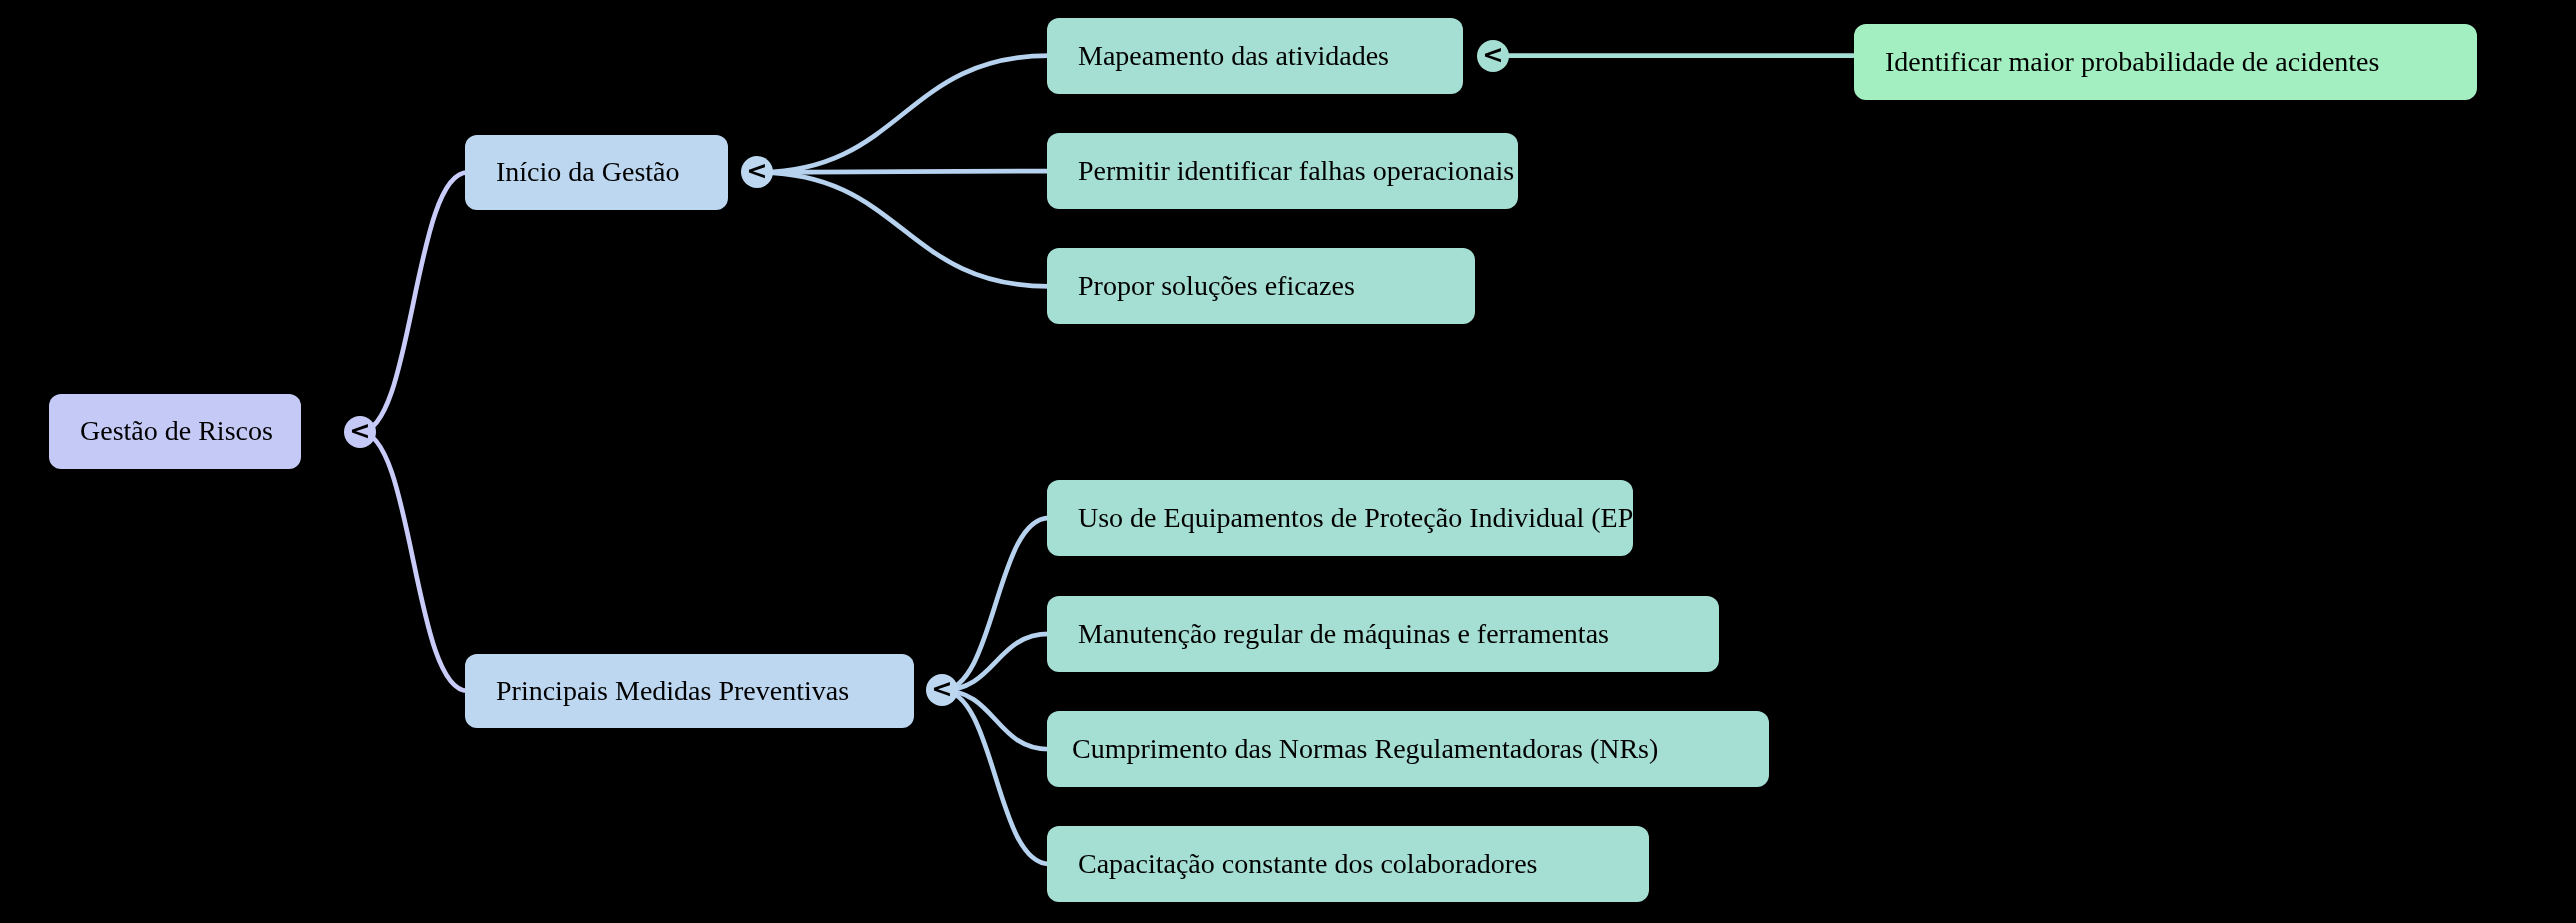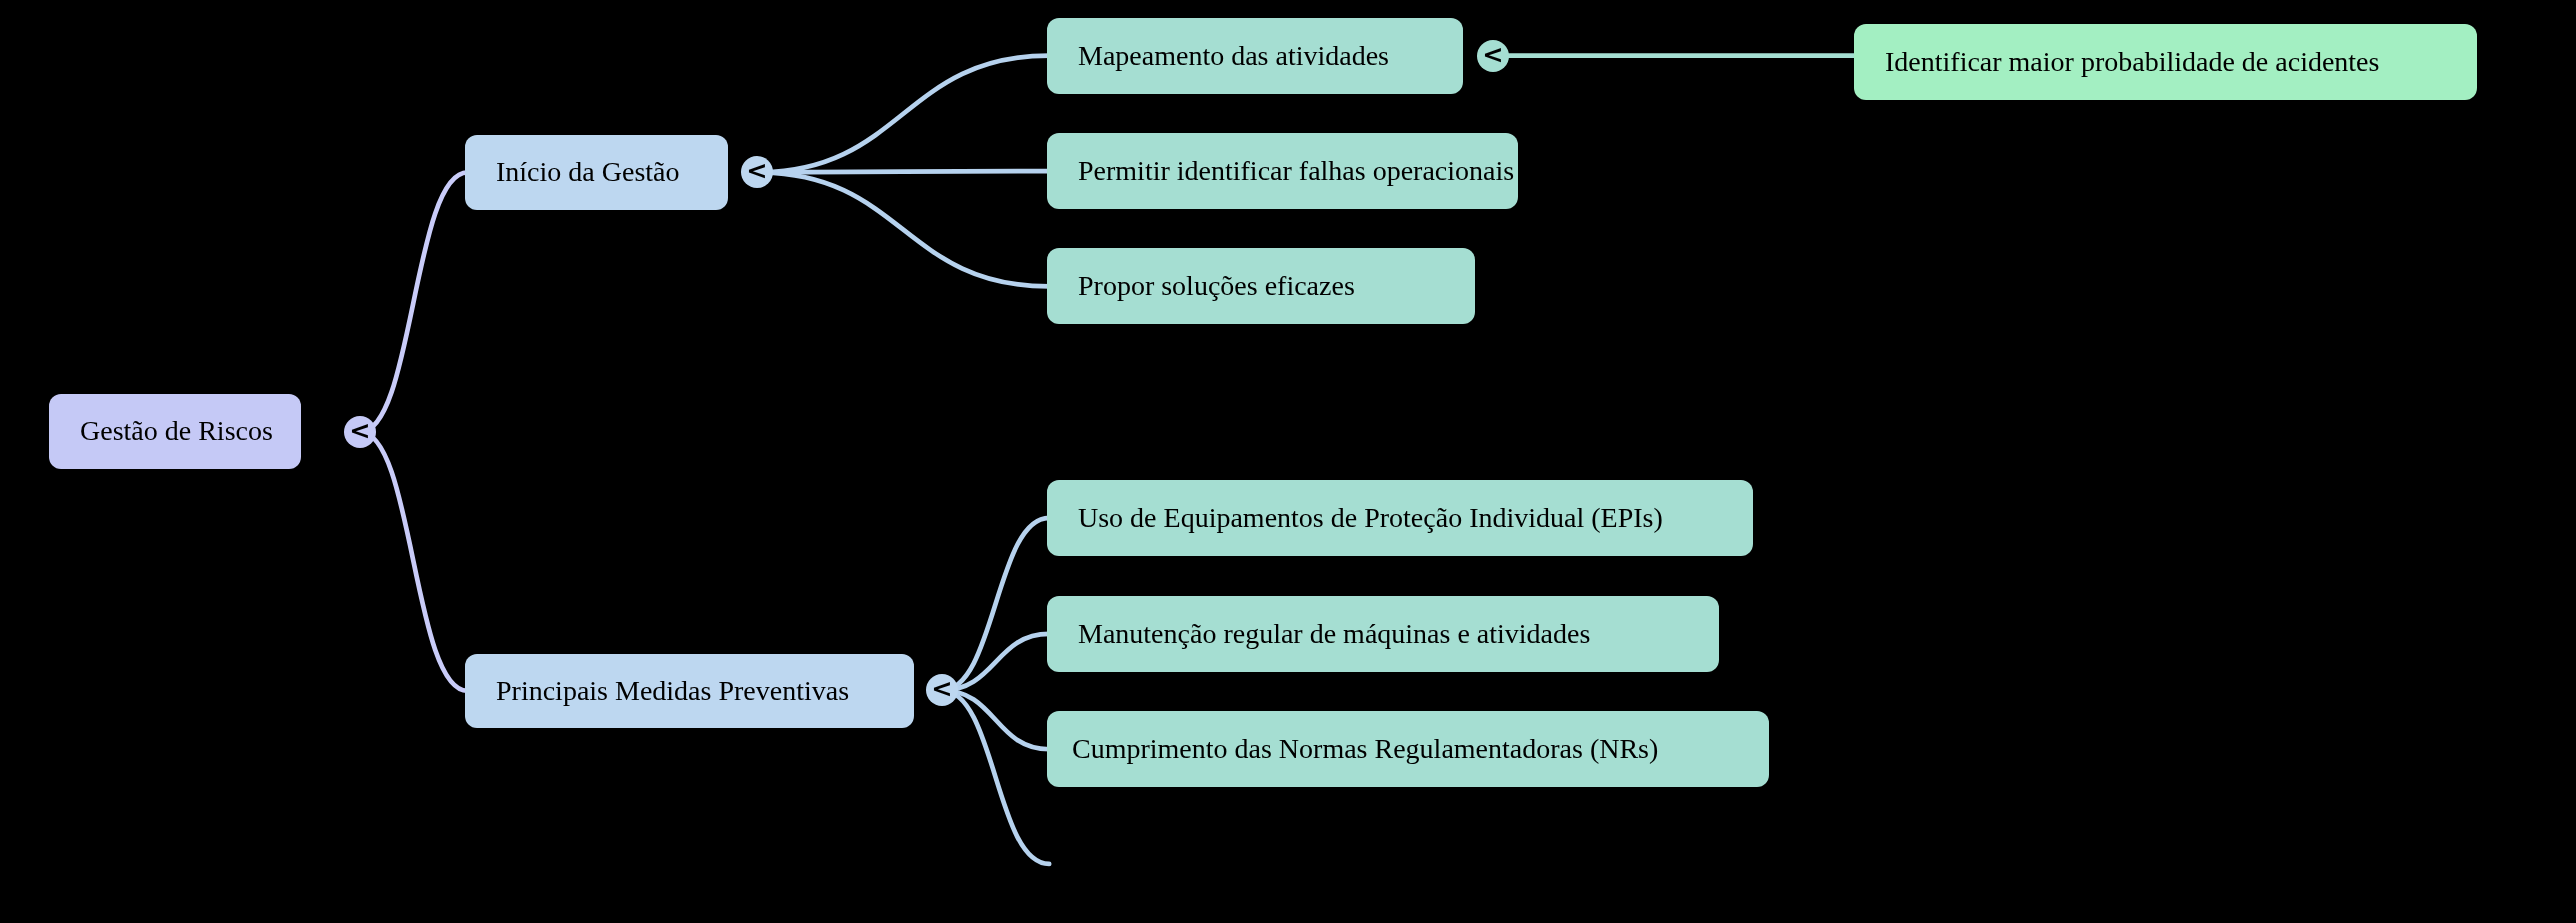--- a/index.html
+++ b/index.html
@@ -94,27 +94,30 @@
   </div>
 
   <div class="node fill-l3" style="left:1047px;top:248px;width:428px;height:76px;">
     <span>Propor soluções eficazes</span>
   </div>
 
   <div class="node fill-l4" style="left:1854px;top:18px;width:623px;height:76px;">
     <span>Identificar maior probabilidade de acidentes</span>
   </div>
 
-  <div class="node fill-l3" style="left:1047px;top:480px;width:706px;height:76px;">
+  <div class="node fill-l3" style="left:1047px;top:480px;width:586px;height:76px;">
     <span>Uso de Equipamentos de Proteção Individual (EPIs)</span>
   </div>
 
   <div class="node fill-l3" style="left:1047px;top:596px;width:672px;height:76px;">
-    <span>Manutenção regular de máquinas e atividades</span>
+    <span>Manutenção regular de máquinas e ferramentas</span>
   </div>
 
   <div class="node fill-l3" style="left:1047px;top:711px;width:722px;height:76px;padding-left:25px;">
     <span>Cumprimento das Normas Regulamentadoras (NRs)</span>
   </div>
 
+  <div class="node fill-l3" style="left:1047px;top:826px;width:602px;height:76px;">
+    <span>Capacitação constante dos colaboradores</span>
+  </div>
 
 </div>
 
 
 </body></html>

